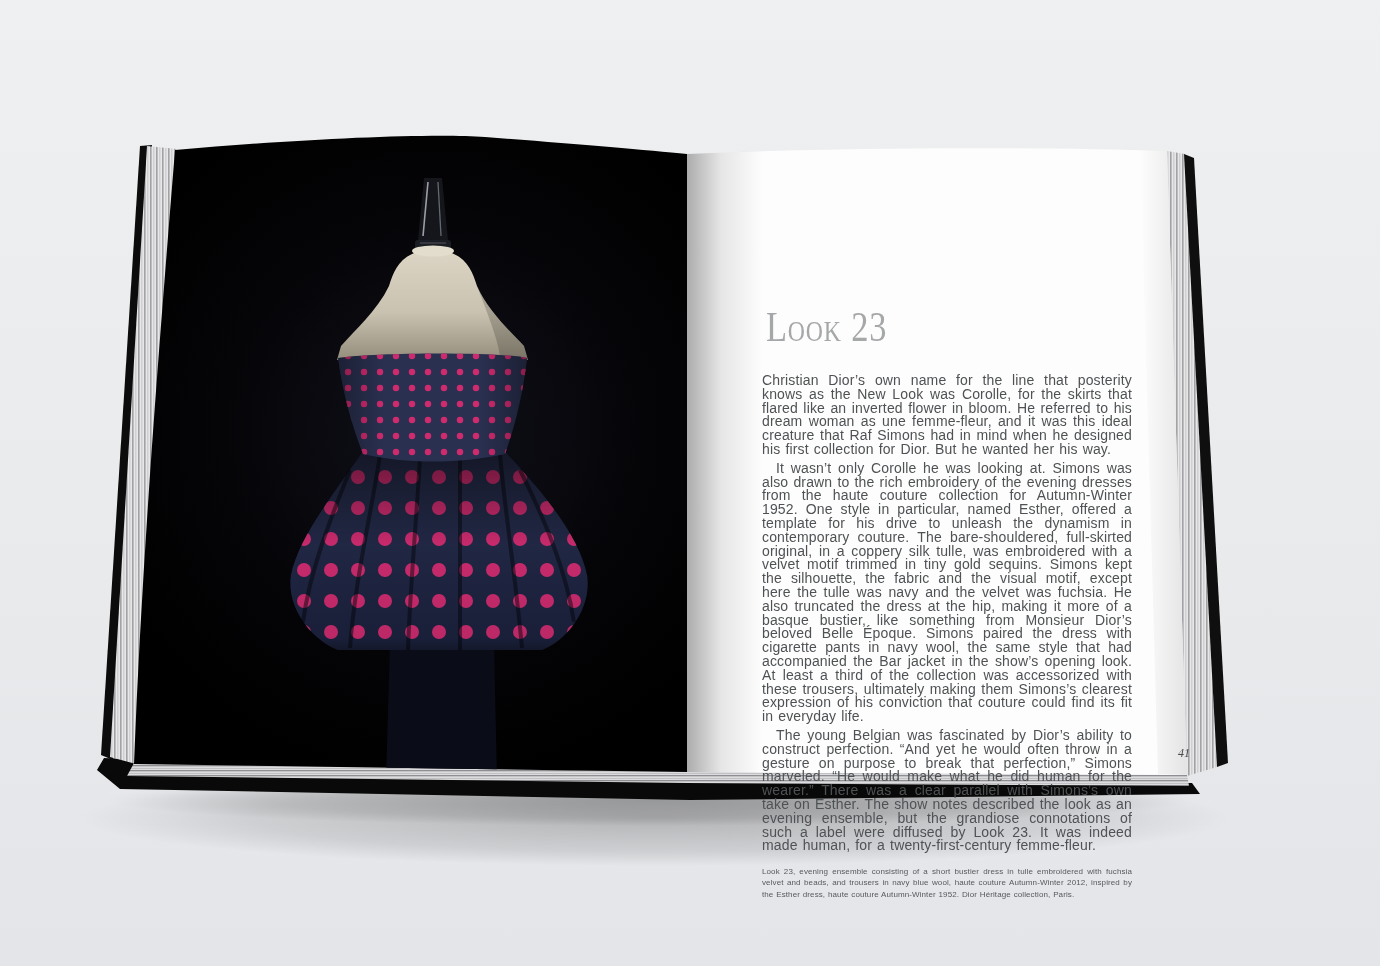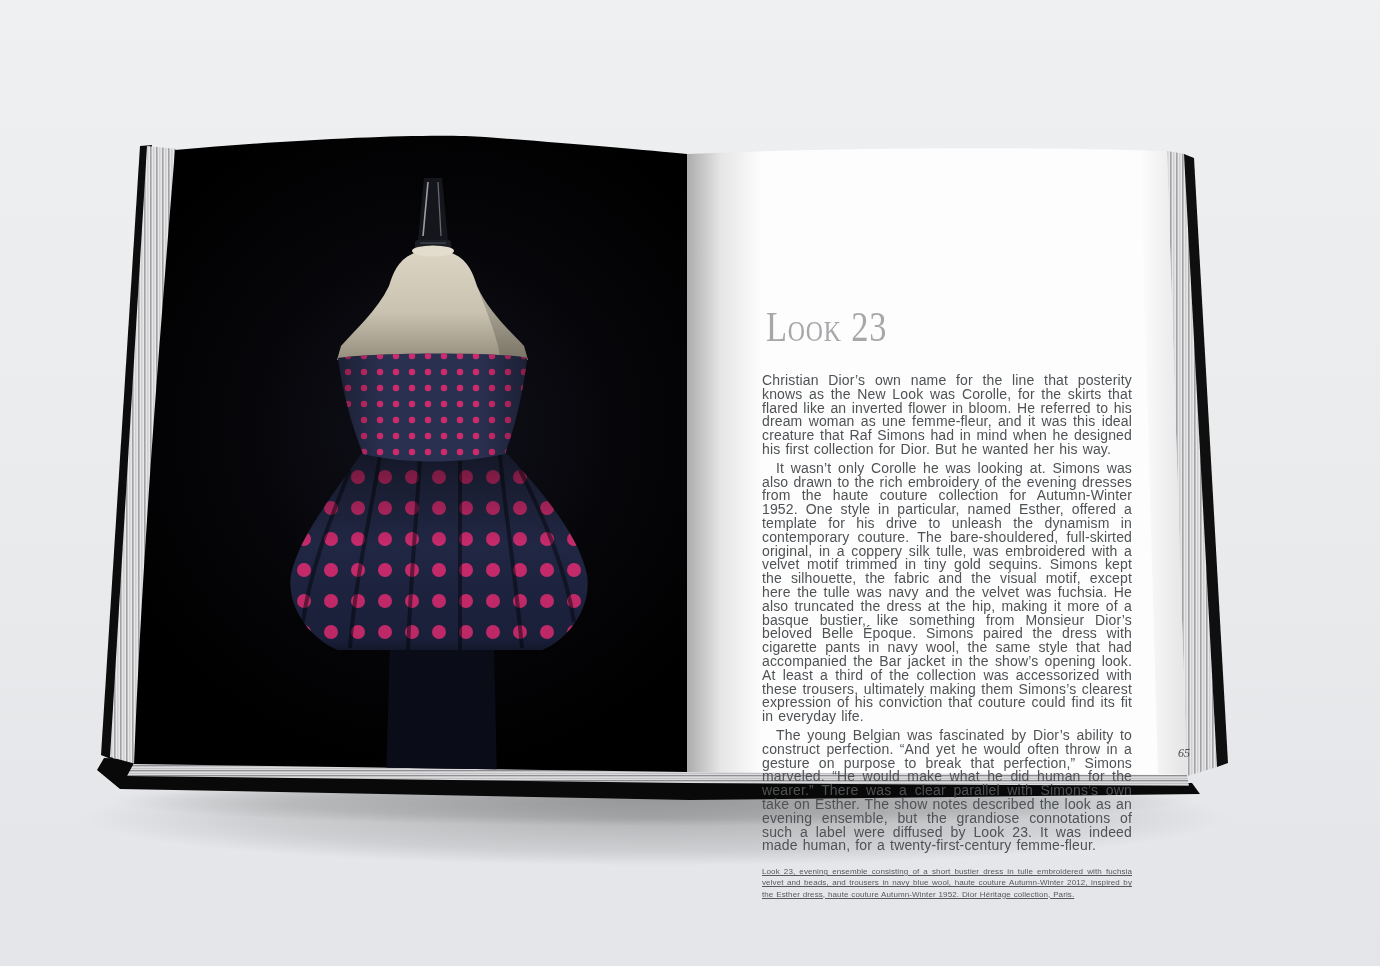--- a/index.html
+++ b/index.html
@@ -39,21 +39,20 @@
   .text-block p + p{ text-indent:14px; }
   .photo-caption{
     margin-top:13px !important;
     font-size:8px !important;
     line-height:11.2px !important;
     text-align:left;
     text-indent:0 !important;
     color:#56595c;
     letter-spacing:0.1px !important;
     word-spacing:0.5px !important;
-    text-decoration:underline;
   }
   .page-number{
     position:absolute;left:1178px;top:746px;
     font-family:"Liberation Serif", serif;
     font-style:italic;
     font-size:12px;
     color:#4b4b4d;
   }
 </style>
 </head>
@@ -186,16 +185,16 @@
   <div class="text-layer">
     <h1 class="look-heading">Look 23</h1>
 
     <div class="text-block">
       <p>Christian Dior’s own name for the line that posterity knows as the New Look was Corolle, for the skirts that flared like an inverted flower in bloom. He referred to his dream woman as une femme-fleur, and it was this ideal creature that Raf Simons had in mind when he designed his first collection for Dior. But he wanted her his way.</p>
       <p>It wasn’t only Corolle he was looking at. Simons was also drawn to the rich embroidery of the evening dresses from the haute couture collection for Autumn-Winter 1952. One style in particular, named Esther, offered a template for his drive to unleash the dynamism in contemporary couture. The bare-shouldered, full-skirted original, in a coppery silk tulle, was embroidered with a velvet motif trimmed in tiny gold sequins. Simons kept the silhouette, the fabric and the visual motif, except here the tulle was navy and the velvet was fuchsia. He also truncated the dress at the hip, making it more of a basque bustier, like something from Monsieur Dior’s beloved Belle Époque. Simons paired the dress with cigarette pants in navy wool, the same style that had accompanied the Bar jacket in the show’s opening look. At least a third of the collection was accessorized with these trousers, ultimately making them Simons’s clearest expression of his conviction that couture could find its fit in everyday life.</p>
       <p>The young Belgian was fascinated by Dior’s ability to construct perfection. “And yet he would often throw in a gesture on purpose to break that perfection,” Simons marveled. “He would make what he did human for the wearer.” There was a clear parallel with Simons’s own take on Esther. The show notes described the look as an evening ensemble, but the grandiose connotations of such a label were diffused by Look 23. It was indeed made human, for a twenty-first-century femme-fleur.</p>
       <p class="photo-caption">Look 23, evening ensemble consisting of a short bustier dress in tulle embroidered with fuchsia velvet and beads, and trousers in navy blue wool, haute couture Autumn-Winter 2012, inspired by the Esther dress, haute couture Autumn-Winter 1952. Dior Héritage collection, Paris.</p>
     </div>
 
-    <span class="page-number">65</span>
+    <span class="page-number">41</span>
   </div>
 
 </div>
 
 </body></html>

